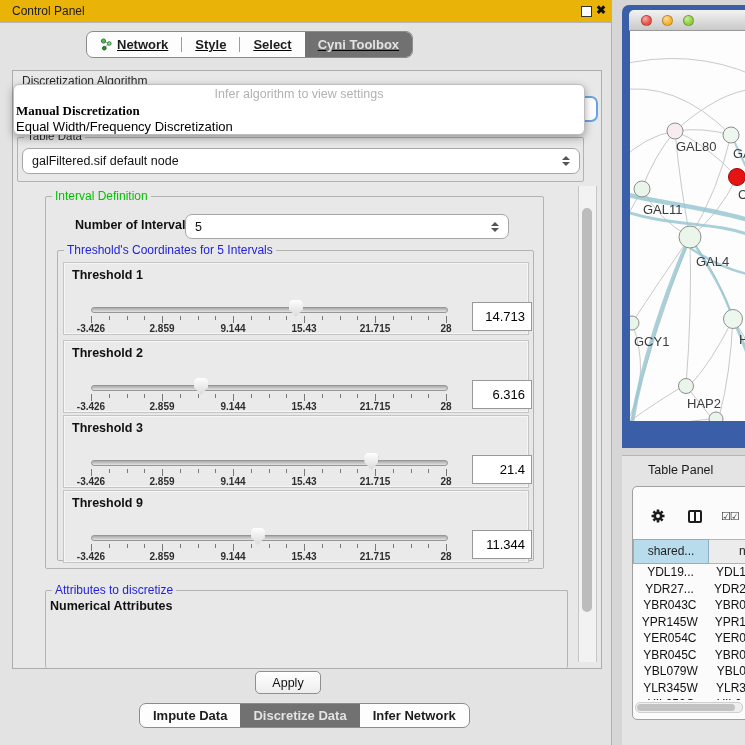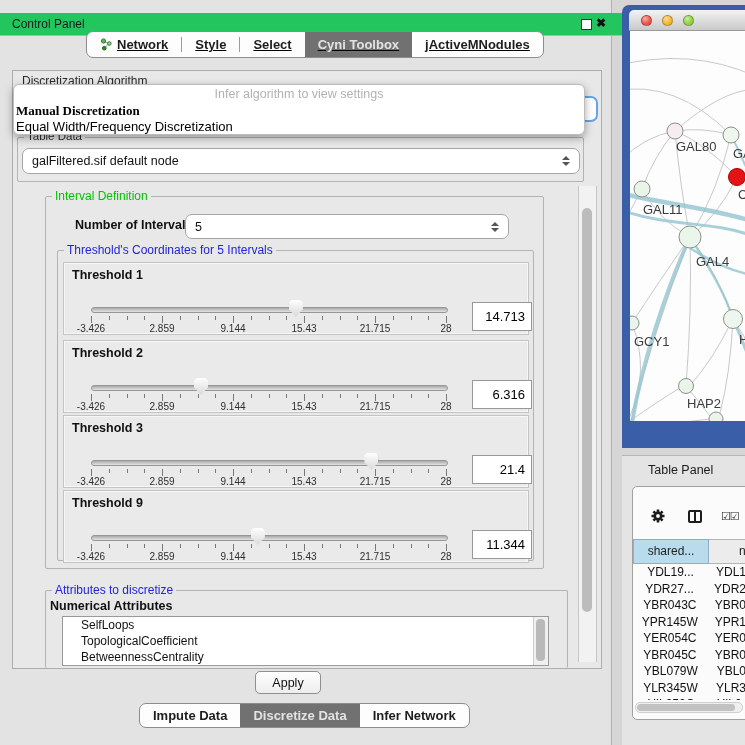--- a/index.html
+++ b/index.html
@@ -6,21 +6,21 @@
   body{
     width:745px;height:745px;position:relative;overflow:hidden;
     background:#d6d6d6;
     font-family:"Liberation Sans", sans-serif;
     -webkit-font-smoothing:antialiased;
   }
   .abs{position:absolute;}
 
   
   .control-panel{left:0;top:0;width:611px;height:745px;background:#e3e3e3;border-right:1px solid #b0b0b0;}
-  .cp-titlebar{left:0;top:13px;width:611px;height:22px;background:#22c55e;border-bottom:1px solid #b3b3b3;padding-left:48px;}
+  .cp-titlebar{left:0;top:0;width:611px;height:22px;background:#eab308;border-bottom:1px solid #b3b3b3;}
   .cp-title{left:12px;top:0;line-height:22px;font-size:12px;color:#1b1b1b;}
   .float-icon{left:581px;top:6px;width:9px;height:9px;border:1.5px solid #333;background:#fff;}
   .close-icon{left:596px;top:3px;font-size:12px;font-weight:700;color:#111;}
 
   
   .tabbar{height:25px;background:#fdfdfd;border:1px solid #8c8c8c;border-radius:7px;display:flex;align-items:stretch;overflow:hidden;}
   .tabbar-top{left:86px;top:31px;text-decoration:underline;}
   .tabbar-bottom{left:139px;top:703px;height:23px;}
   .tab{display:flex;align-items:center;gap:5px;padding:0 13px;font-size:13px;font-weight:600;color:#1d1d1d;white-space:nowrap;}
   .tab.sel{background:#717171;color:#e3e3e3;}
@@ -66,21 +66,21 @@
   .th-row{position:absolute;left:63px;width:464px;height:71px;background:#eaeaea;border:1px solid #c4c4c4;box-shadow:inset 0 0 0 1px #f6f6f6;}
   .th-label{position:absolute;left:8px;top:5px;font-size:12.5px;font-weight:700;color:#111;}
   .th-slider{position:absolute;left:27px;top:0;width:355px;height:71px;}
   .track{position:absolute;left:0;top:44px;width:355px;height:4px;border-radius:3px;background:linear-gradient(#a9a9a9,#e3e3e3);border:1px solid #979797;}
   .thumb{position:absolute;top:37px;width:14px;height:17px;background:linear-gradient(#fefefe,#d9d9d9);
          clip-path:polygon(18% 0,82% 0,100% 14%,100% 55%,50% 100%,0 55%,0 14%);
          filter:drop-shadow(0 1px 1px rgba(0,0,0,.45));}
   .ticks{position:absolute;left:0;top:53px;width:355px;height:8px;}
   .tick{position:absolute;top:0;width:1px;background:#787878;}
   .ticklabels{position:absolute;left:0;top:60px;width:355px;height:12px;}
-  .ticklabel{position:absolute;transform:translateX(-50%);font-size:10px;font-weight:400;color:#2e2e2e;white-space:nowrap;}
+  .ticklabel{position:absolute;transform:translateX(-50%);font-size:10px;font-weight:700;color:#2e2e2e;white-space:nowrap;}
   .th-value{position:absolute;left:408px;top:39px;width:52px;height:27px;background:#fff;border:1px solid #989898;
             font-size:13px;color:#000;text-align:right;line-height:27px;padding-right:6px;}
 
   .attr-group{left:45px;top:590px;width:521px;height:77px;border-bottom:none;}
   .num-label{left:50px;top:599px;font-size:12.5px;font-weight:700;color:#111;}
   .listbox{left:62px;top:616px;width:485px;height:48px;background:#fff;border:1px solid #9a9a9a;overflow:hidden;}
   .list-item{padding-left:18px;font-size:12px;line-height:16px;color:#111;white-space:nowrap;}
   .lb-scroll{position:absolute;right:0;top:0;width:14px;height:48px;background:#f0f0f0;border-left:1px solid #ccc;}
   .lb-thumb{position:absolute;left:2px;top:2px;width:9px;height:42px;background:#b9b9b9;border-radius:4px;}
 
@@ -137,23 +137,20 @@
       <div class="tabsep"></div>
       <div class="tab">
         <span>Style</span>
       </div>
       <div class="tabsep"></div>
       <div class="tab">
         <span>Select</span>
       </div>
       <div class="tab sel">
         <span>Cyni Toolbox</span>
-      </div>
-      <div class="tab">
-        <span>jActiveMNodules</span>
       </div>
     </div>
 
   <div class="abs outer-box"></div>
   <div class="abs disc-label">Discretization Algorithm</div>
   <div class="abs hidden-combo"></div>
 
   <div class="abs popup">
     <div class="popup-placeholder">Infer algorithm to view settings</div>
     <div class="popup-opt bold">Manual Discretization</div>
@@ -345,30 +342,20 @@
           </div>
     </div>
     <div class="th-value">11.344</div>
   </div>
     </div>
 
   <div class="abs group attr-group">
     <span class="group-label blue">Attributes to discretize</span>
   </div>
   <div class="abs num-label">Numerical Attributes</div>
-  <div class="abs listbox">
-    <div id="attr-items">
-        <div class="list-item">SelfLoops</div>
-        <div class="list-item">TopologicalCoefficient</div>
-        <div class="list-item">BetweennessCentrality</div>
-      </div>
-    <div class="lb-scroll">
-        <div class="lb-thumb"></div>
-      </div>
-  </div>
 
   <div class="abs apply-btn">Apply</div>
 
   <div class="abs tabbar tabbar-bottom">
       <div class="tab">
         <span>Impute Data</span>
       </div>
       <div class="tab sel">
         <span>Discretize Data</span>
       </div>

